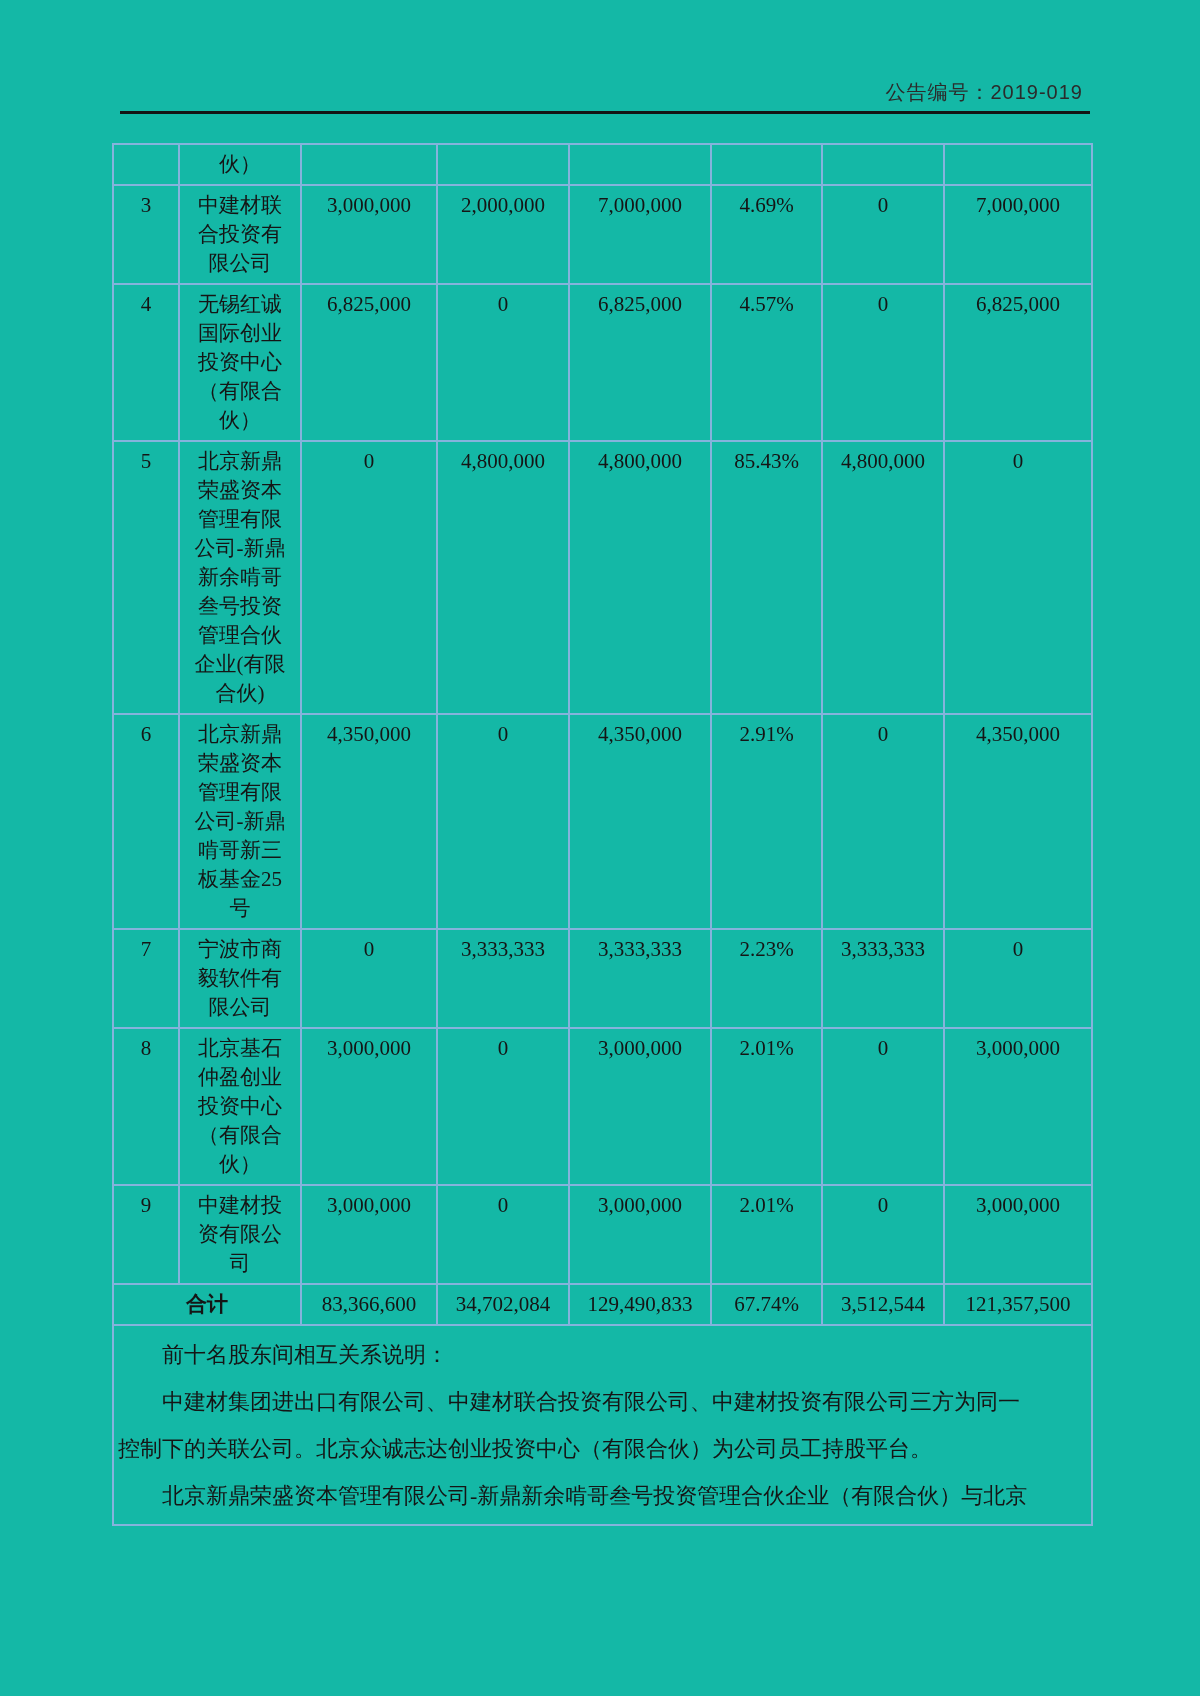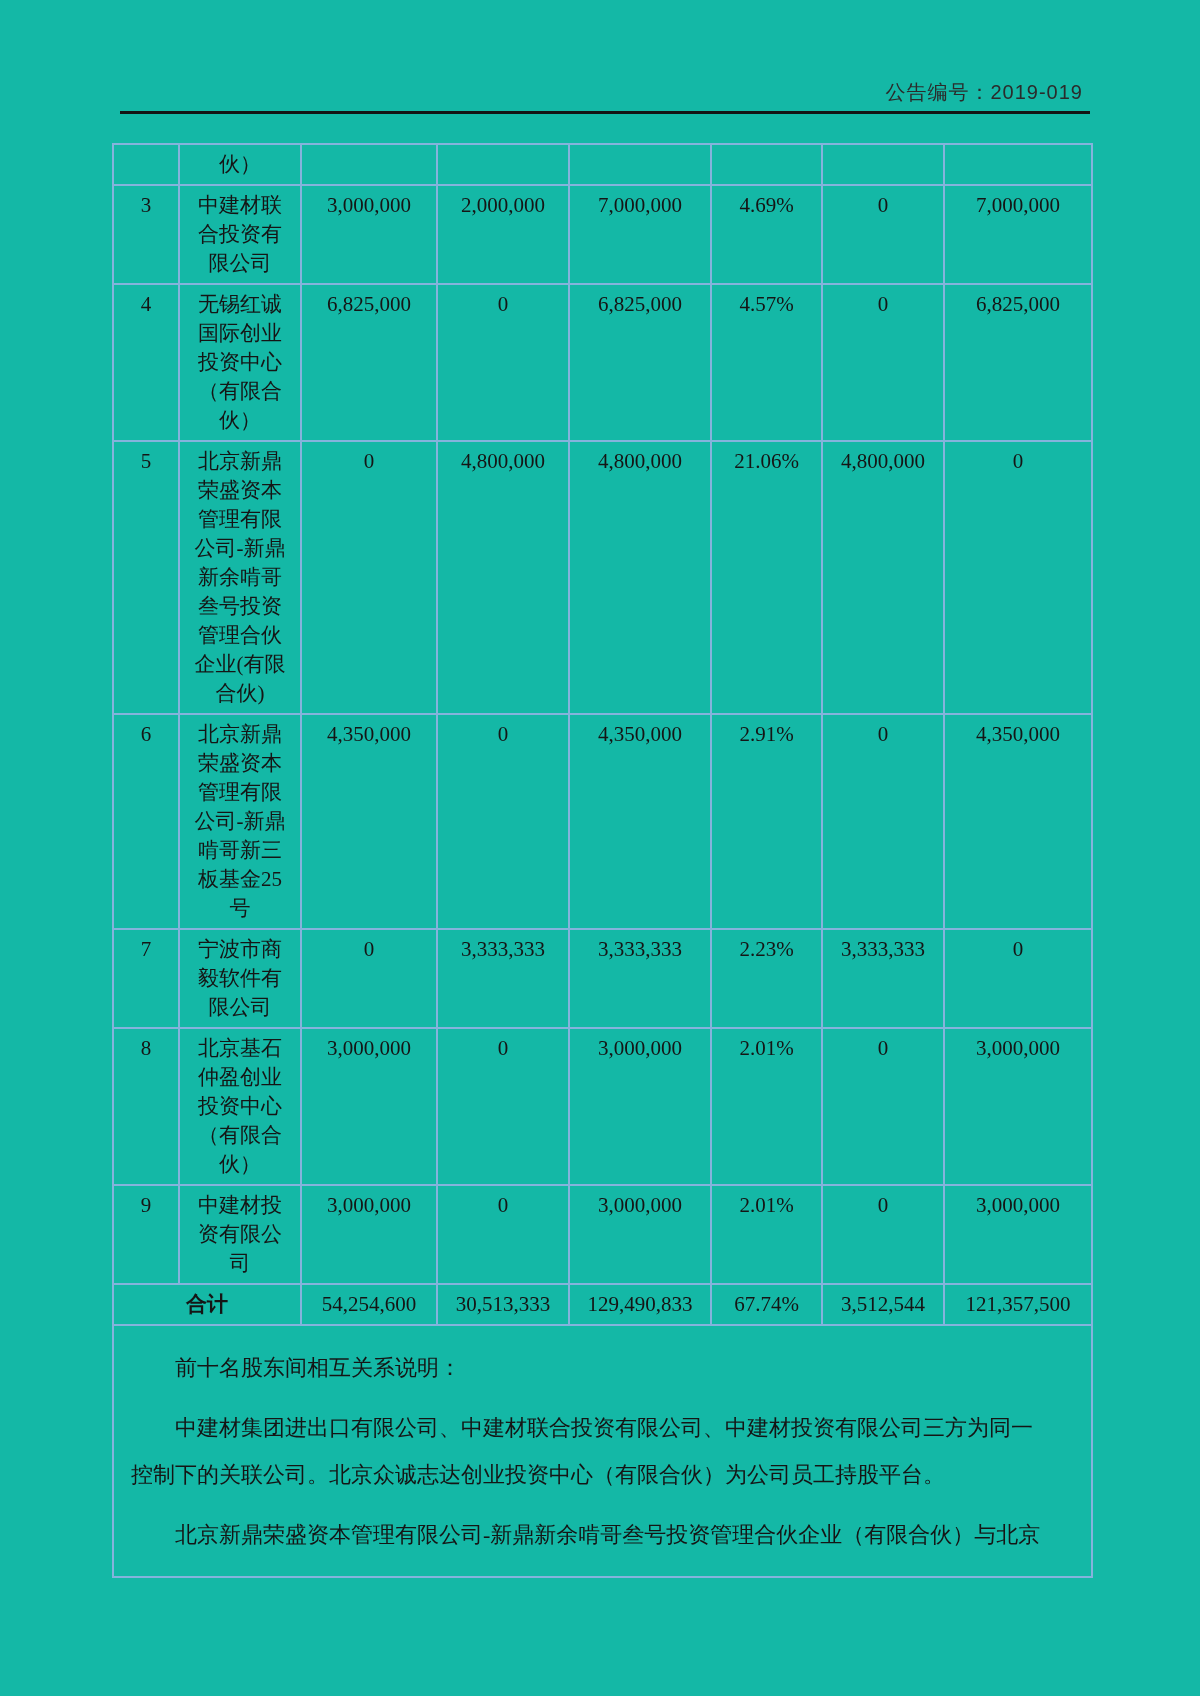--- a/index.html
+++ b/index.html
@@ -50,21 +50,21 @@
     overflow: hidden;
   }
   td.rank { text-align: center; padding-left: 0; padding-right: 0; }
   td.name { text-align: center; white-space: pre-line; padding-left: 10px; padding-right: 10px; }
   td.num  { text-align: center; padding-right: 9px; }
   td.pct  { text-align: center; padding-right: 11px; }
   td.total-label { text-align: center; font-weight: bold; padding-left: 0; padding-right: 0; }
   tr.total-row td { line-height: 29px; }
   td.notes-cell { padding: 8px 8px 6px 4px; border-bottom-width: 3px; }
   .notes-cell p {
-    margin: 13px;
+    margin: 0;
     font-size: 22px;
     line-height: 47px;
     text-indent: 2em;
     white-space: pre-line;
   }
 </style>
 </head>
 <body>
 
 <div class="page">
@@ -133,21 +133,21 @@
 管理有限
 公司-新鼎
 新余啃哥
 叁号投资
 管理合伙
 企业(有限
 合伙)</td>
             <td class="num">0</td>
             <td class="num">4,800,000</td>
             <td class="num">4,800,000</td>
-            <td class="pct">21.06%</td>
+            <td class="pct">85.43%</td>
             <td class="num">4,800,000</td>
             <td class="num">0</td>
           </tr>
           <tr>
             <td class="rank">6</td>
             <td class="name">北京新鼎
 荣盛资本
 管理有限
 公司-新鼎
 啃哥新三
@@ -196,22 +196,22 @@
             <td class="num">3,000,000</td>
             <td class="pct">2.01%</td>
             <td class="num">0</td>
             <td class="num">3,000,000</td>
           </tr>
         </tbody>
 
       <tbody>
         <tr class="total-row">
           <td class="total-label" colspan="2">合计</td>
-          <td class="num">54,254,600</td>
-          <td class="num">30,513,333</td>
+          <td class="num">83,366,600</td>
+          <td class="num">34,702,084</td>
           <td class="num">129,490,833</td>
           <td class="pct">67.74%</td>
           <td class="num">3,512,544</td>
           <td class="num">121,357,500</td>
         </tr>
         <tr>
           <td class="notes-cell" colspan="8">
             <p>前十名股东间相互关系说明：</p>
             <p>中建材集团进出口有限公司、中建材联合投资有限公司、中建材投资有限公司三方为同一
 控制下的关联公司。北京众诚志达创业投资中心（有限合伙）为公司员工持股平台。</p>

